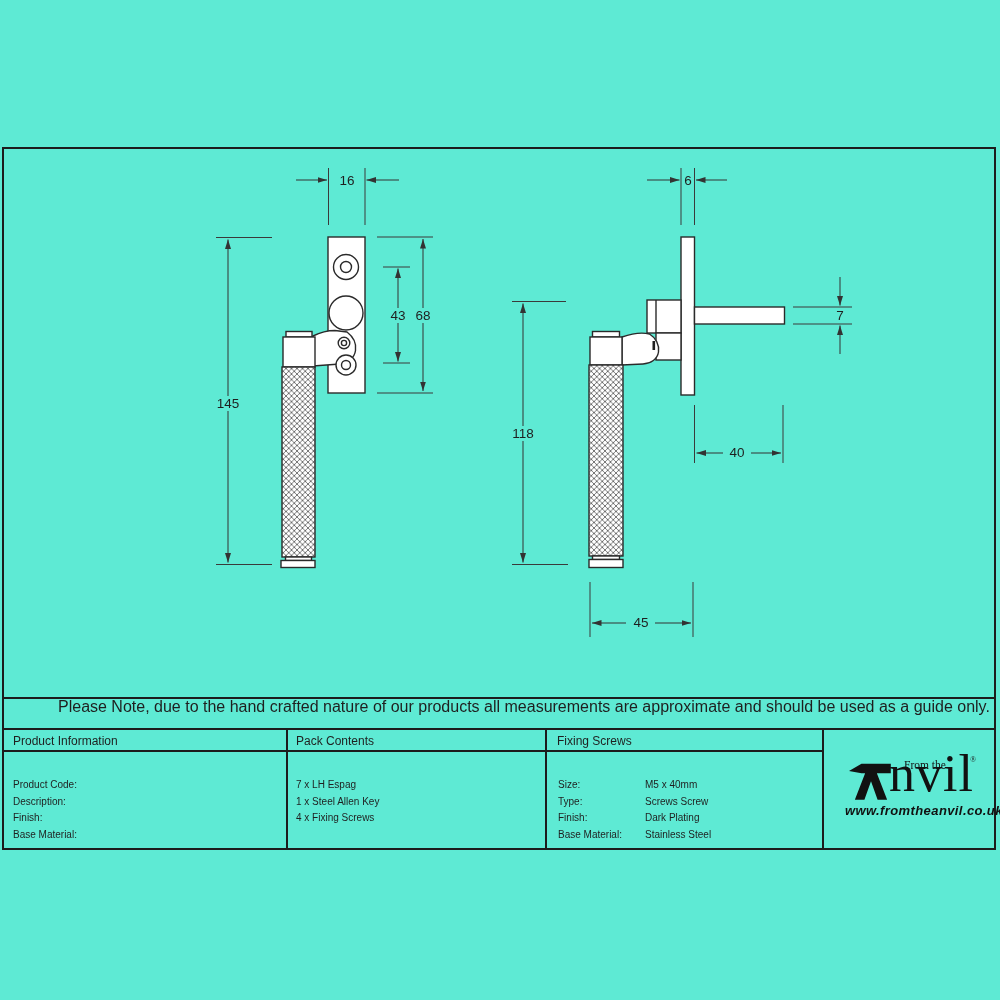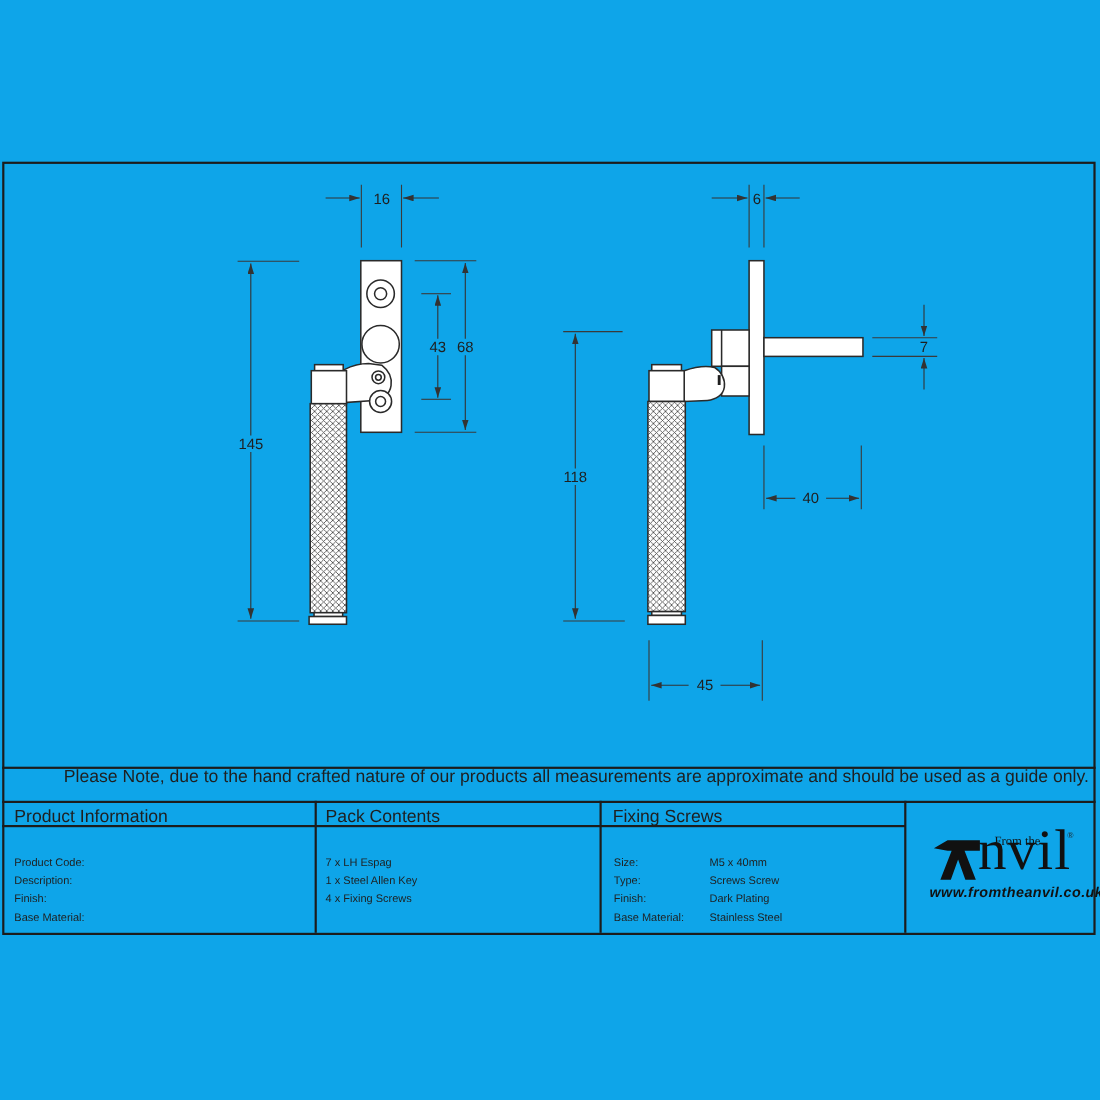--- a/index.html
+++ b/index.html
@@ -1,31 +1,31 @@
 <!DOCTYPE html>
 <html><head>
 <meta charset="utf-8">
 <style>
   html,body{margin:0;padding:0;background:#fff;}
-  #sheet{position:relative;width:1000px;height:1000px;background:#0ea5e9;overflow:hidden;
+  #sheet{position:relative;width:1000px;height:1000px;background:#5eead4;overflow:hidden;
          font-family:"Liberation Sans",sans-serif;color:#1f1f1f;}
   .abs{position:absolute;}
   #frame{left:2px;top:147px;width:994px;height:703px;border:2px solid #1c1c1c;box-sizing:border-box;}
   .hline,.vline{background:#1c1c1c;}
   
   #drawing{left:4px;top:149px;}
   .part{fill:#ffffff;stroke:#2a2a2a;stroke-width:1.4;}
   .part .knurl-fill{fill:url(#knurl);}
   .dimline{stroke:#333333;stroke-width:1;fill:none;}
   .extline{stroke:#3a3a3a;stroke-width:1;fill:none;}
   .dimtext{fill:#1f1f1f;font-size:13.5px;font-family:"Liberation Sans",sans-serif;text-anchor:middle;stroke:none;}
   .slot{fill:#1f1f1f;stroke:none;}
   
   .note-text{left:13px;top:698px;font-size:16px;padding-left:45px;}
-  .col-header{top:734px;font-size:16px;}
+  .col-header{top:734px;font-size:12px;}
   .cell-col{top:777px;font-size:10px;line-height:16.6px;white-space:nowrap;}
   
   #logo{left:849px;top:758px;width:130px;height:62px;}
   #logo .brand-rest{position:absolute;left:40px;top:-14px;font-family:"Liberation Serif",serif;
         font-size:52px;letter-spacing:1px;color:#111;}
   #logo .brand-prefix{position:absolute;left:55px;top:1px;font-family:"Liberation Serif",serif;
         font-size:11.5px;color:#111;white-space:nowrap;}
   #logo .brand-reg{position:absolute;left:121px;top:-3px;font-size:8px;font-family:"Liberation Serif",serif;}
   #logo .brand-url{position:absolute;left:-4px;top:45px;width:138px;text-align:center;
         font-family:Liberation Sans, sans-serif;font-style:italic;font-weight:bold;font-size:13px;

